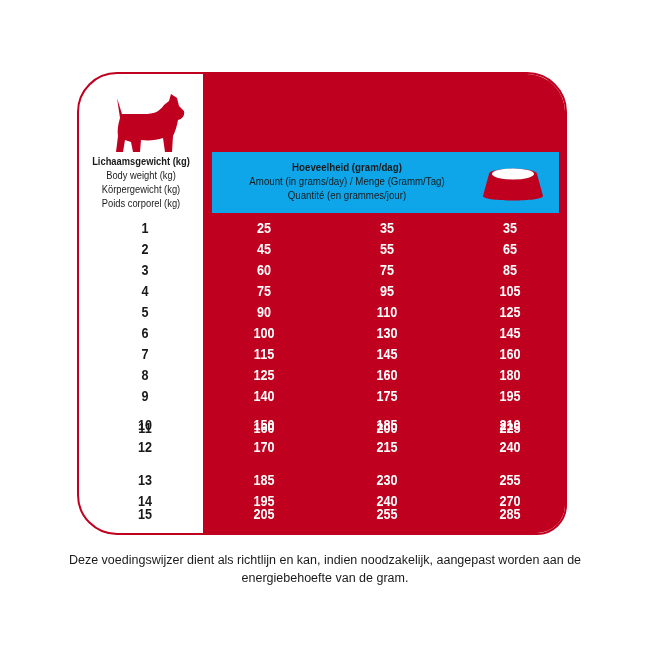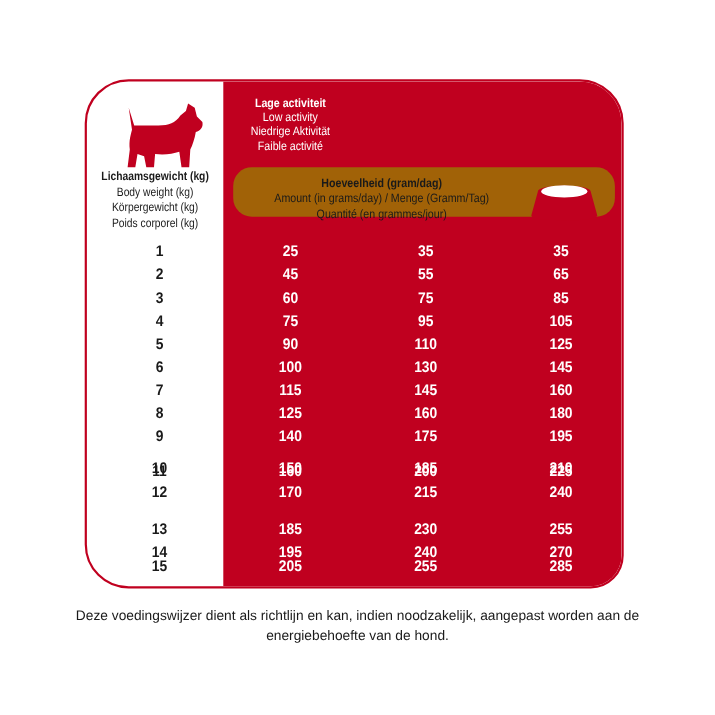--- a/index.html
+++ b/index.html
@@ -10,21 +10,21 @@
             overflow: hidden; background: #fff; }
     .red-panel { position: absolute; left: 124px; top: 0; right: 0; bottom: 0; background: #c0001f; }
     .dog { position: absolute; left: 30px; top: 18px; width: 80px; height: 62px; }
     .weight-label { position: absolute; left: 0; width: 124px; top: 80px; text-align: center;
                     font-size: 11px; line-height: 14px; transform: scaleX(0.85); transform-origin: center; }
     .weight-label .b { font-weight: bold; }
     .col-head { position: absolute; top: 14px; width: 130px; text-align: center; color: #fff;
                 font-size: 11px; line-height: 13px; }
     .col-head .b { font-weight: bold; }
     .col-head span { display: block; white-space: nowrap; transform: scaleX(0.88); }
-    .amount-box { position: absolute; left: 133px; top: 78px; width: 347px; height: 45px; background: #a16207; border-radius: 17px; }
+    .amount-box { position: absolute; left: 133px; top: 78px; width: 347px; height: 61px; background: #0ea5e9; }
     .amount-text { position: absolute; left: 20px; width: 230px; top: 8px; text-align: center;
                    font-size: 11px; line-height: 14px; }
     .amount-text span { display: block; white-space: nowrap; transform: scaleX(0.88); }
     .amount-text .b { font-weight: bold; }
     .bowl { position: absolute; left: 270px; top: 12px; width: 62px; height: 38px; }
     .rows { position: absolute; left: 0; right: 0; top: 144px; }
     .row { position: absolute; left: 0; right: 0; height: 21px; font-weight: bold; font-size: 14px; }
     .row span { position: absolute; width: 60px; text-align: center; top: 0; line-height: 21px;
                 transform: scaleX(0.9); }
     .row .w { left: 36px; color: #1a1a1a; }
@@ -44,26 +44,20 @@
     <path fill="#c0001f" d="M8 6 L11 26 C10 30 8 36 9 44 L7 60 L14 60 L16 48 L22 50 L24 60 L31 60 L32 48 C40 49 48 48 54 46 L56 60 L63 60 L64 44 C66 40 68 34 69 28 C73 27 76 24 75 19 L70 14 L68 6 L62 2 L60 9 L55 13 C50 20 45 22 35 22 C26 22 18 22 13 22 Z"></path>
   </svg>
 
   <div class="weight-label">
     <div class="b">Lichaamsgewicht (kg)</div>
     <div>Body weight (kg)</div>
     <div>Körpergewicht (kg)</div>
     <div>Poids corporel (kg)</div>
   </div>
 
-  <div class="col-head" style="left:120px">
-    <span class="b">Lage activiteit</span>
-    <span>Low activity</span>
-    <span>Niedrige Aktivität</span>
-    <span>Faible activité</span>
-  </div>
 
   <div class="amount-box">
     <div class="amount-text">
       <span class="b">Hoeveelheid (gram/dag)</span>
       <span>Amount (in grams/day) / Menge (Gramm/Tag)</span>
       <span>Quantité (en grammes/jour)</span>
     </div>
     <svg class="bowl" viewBox="0 0 62 38">
       <path fill="#c0001f" d="M7 10 C7 3 55 3 55 10 L61 32 C61 38 1 38 1 32 Z"></path>
       <ellipse cx="31" cy="10" rx="21" ry="5.5" fill="#fff"></ellipse>
@@ -157,13 +151,13 @@
       </div>
     <div class="row" style="top:286px">
         <span class="w">15</span>
         <span class="c1">205</span>
         <span class="c2">255</span>
         <span class="c3">285</span>
       </div>
   </div>
 </div>
 
-<div class="footnote">Deze voedingswijzer dient als richtlijn en kan, indien noodzakelijk, aangepast worden aan de energiebehoefte van de hond.</div>
+<div class="footnote">Deze voedingswijzer dient als richtlijn en kan, indien noodzakelijk, aangepast worden aan de energiebehoefte van de gram.</div>
 
 </body></html>

